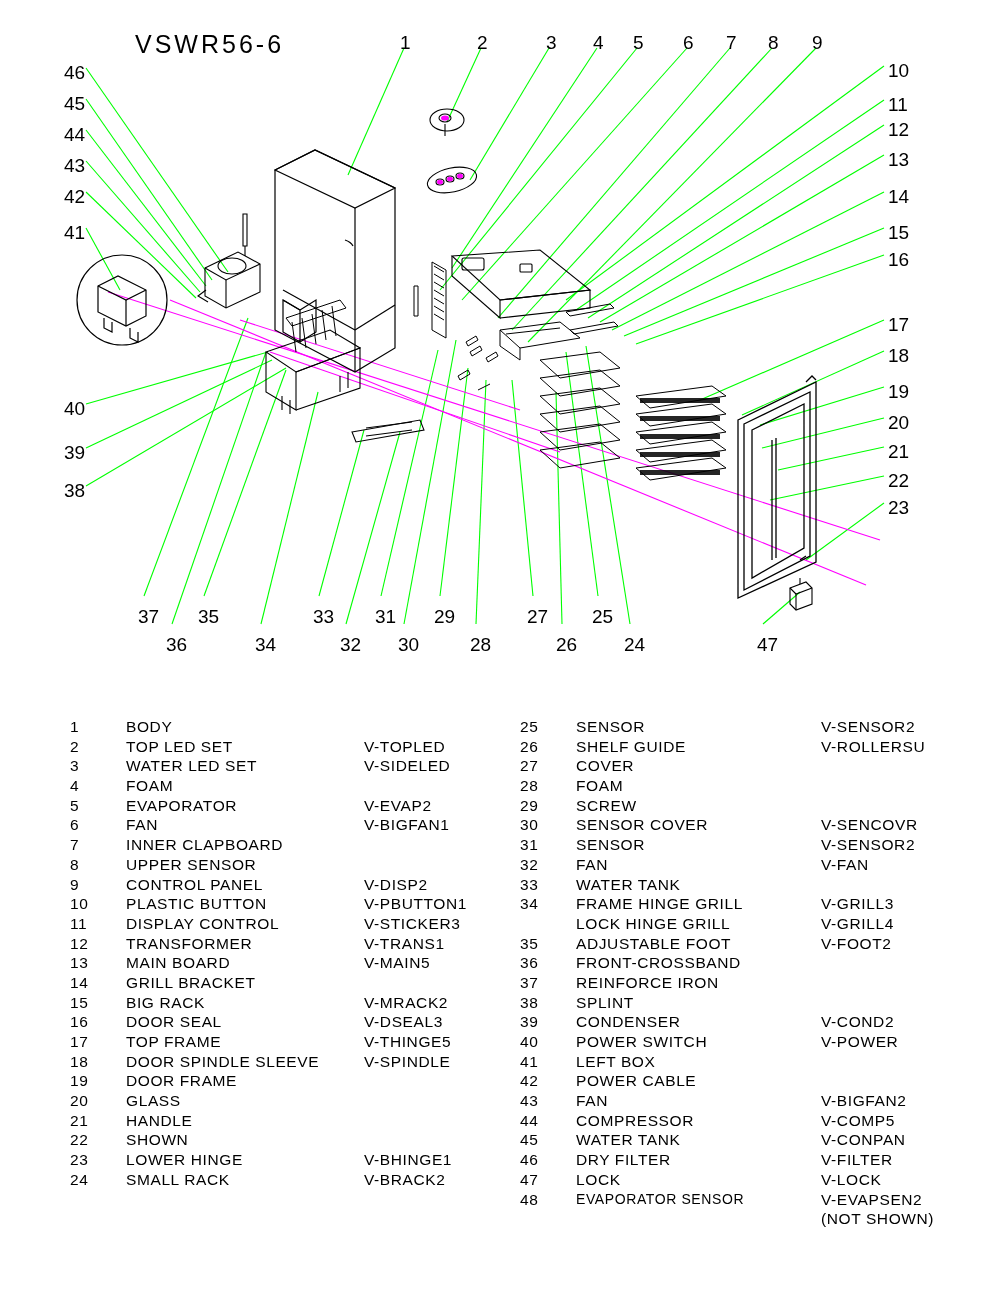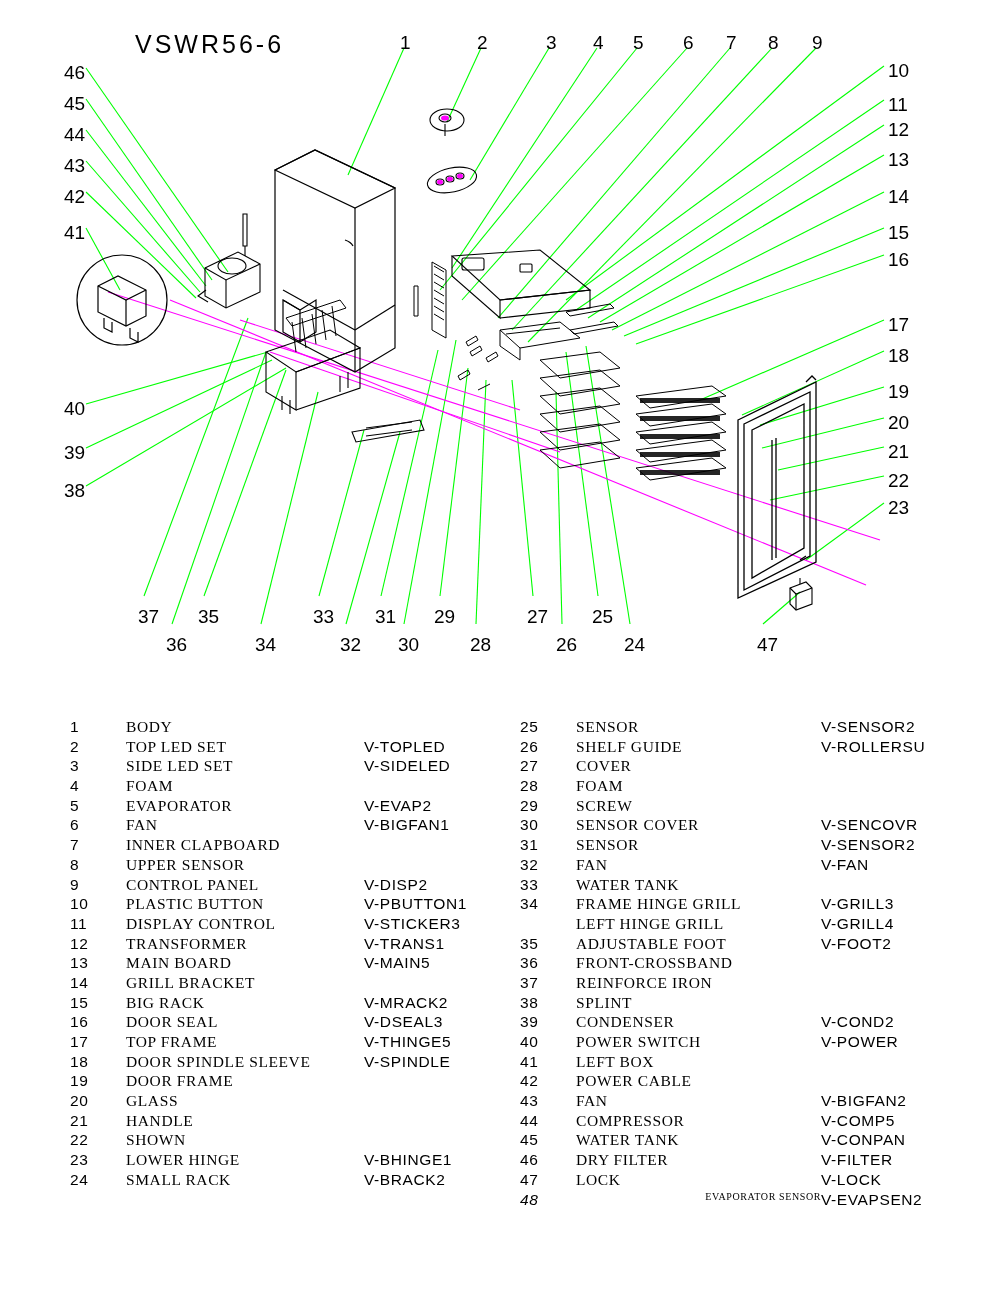--- a/index.html
+++ b/index.html
@@ -72,29 +72,27 @@
     align-items: flex-start;
     white-space: nowrap;
   }
   .num {
     width: 56px;
     flex: 0 0 56px;
   }
   .name {
     width: 238px;
     flex: 0 0 238px;
-    font-family: Liberation Serif, serif;
   }
   .col.right .name { width: 245px; flex: 0 0 245px; }
   .code { flex: 1 1 auto; }
   .small-name {
-    font-size: 10px;
-    text-align: right;
-  }
-  .note-row .num { width: 56px; font-style: italic; }
+    font-size: 14px;
+  }
+  .note-row .num { width: 56px; }
 </style>
 </head>
 <body>
 
 <div id="page">
 
   <div id="diagram">
 
     <svg id="diagram-svg" width="1000" height="690" viewBox="0 0 1000 690">
       <g fill="none" stroke="#00ff00" stroke-width="1.1">
@@ -349,21 +347,21 @@
           <span class="name">BODY</span>
           <span class="code"></span>
         </div>
         <div class="row">
           <span class="num">2</span>
           <span class="name">TOP LED SET</span>
           <span class="code">V-TOPLED</span>
         </div>
         <div class="row">
           <span class="num">3</span>
-          <span class="name">SIDE LED SET</span>
+          <span class="name">WATER LED SET</span>
           <span class="code">V-SIDELED</span>
         </div>
         <div class="row">
           <span class="num">4</span>
           <span class="name">FOAM</span>
           <span class="code"></span>
         </div>
         <div class="row">
           <span class="num">5</span>
           <span class="name">EVAPORATOR</span>
@@ -511,21 +509,21 @@
           <span class="name">WATER TANK</span>
           <span class="code"></span>
         </div>
         <div class="row">
           <span class="num">34</span>
           <span class="name">FRAME HINGE GRILL</span>
           <span class="code">V-GRILL3</span>
         </div>
         <div class="row">
           <span class="num"></span>
-          <span class="name">LEFT HINGE GRILL</span>
+          <span class="name">LOCK HINGE GRILL</span>
           <span class="code">V-GRILL4</span>
         </div>
         <div class="row">
           <span class="num">35</span>
           <span class="name">ADJUSTABLE FOOT</span>
           <span class="code">V-FOOT2</span>
         </div>
         <div class="row">
           <span class="num">36</span>
           <span class="name">FRONT-CROSSBAND</span>
@@ -584,16 +582,21 @@
         <div class="row">
           <span class="num">47</span>
           <span class="name">LOCK</span>
           <span class="code">V-LOCK</span>
         </div>
         <div class="row note-row">
           <span class="num">48</span>
           <span class="name small-name">EVAPORATOR SENSOR</span>
           <span class="code">V-EVAPSEN2</span>
         </div>
+        <div class="row">
+          <span class="num"></span>
+          <span class="name"></span>
+          <span class="code">(NOT SHOWN)</span>
+        </div>
       </div>
   </div>
 
 </div>
 
 </body></html>

